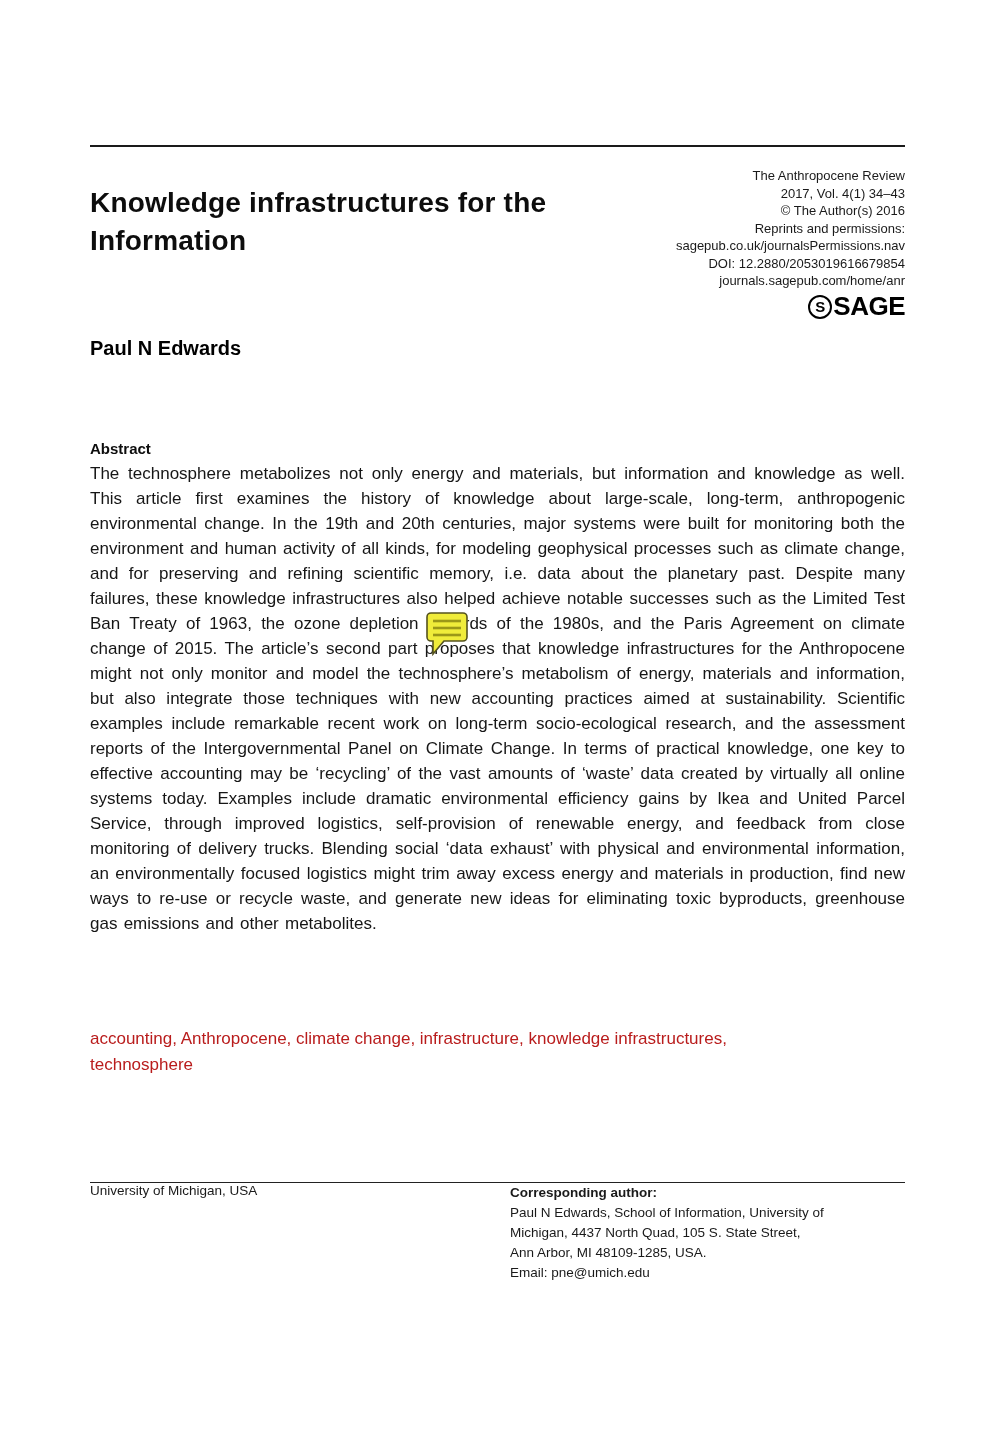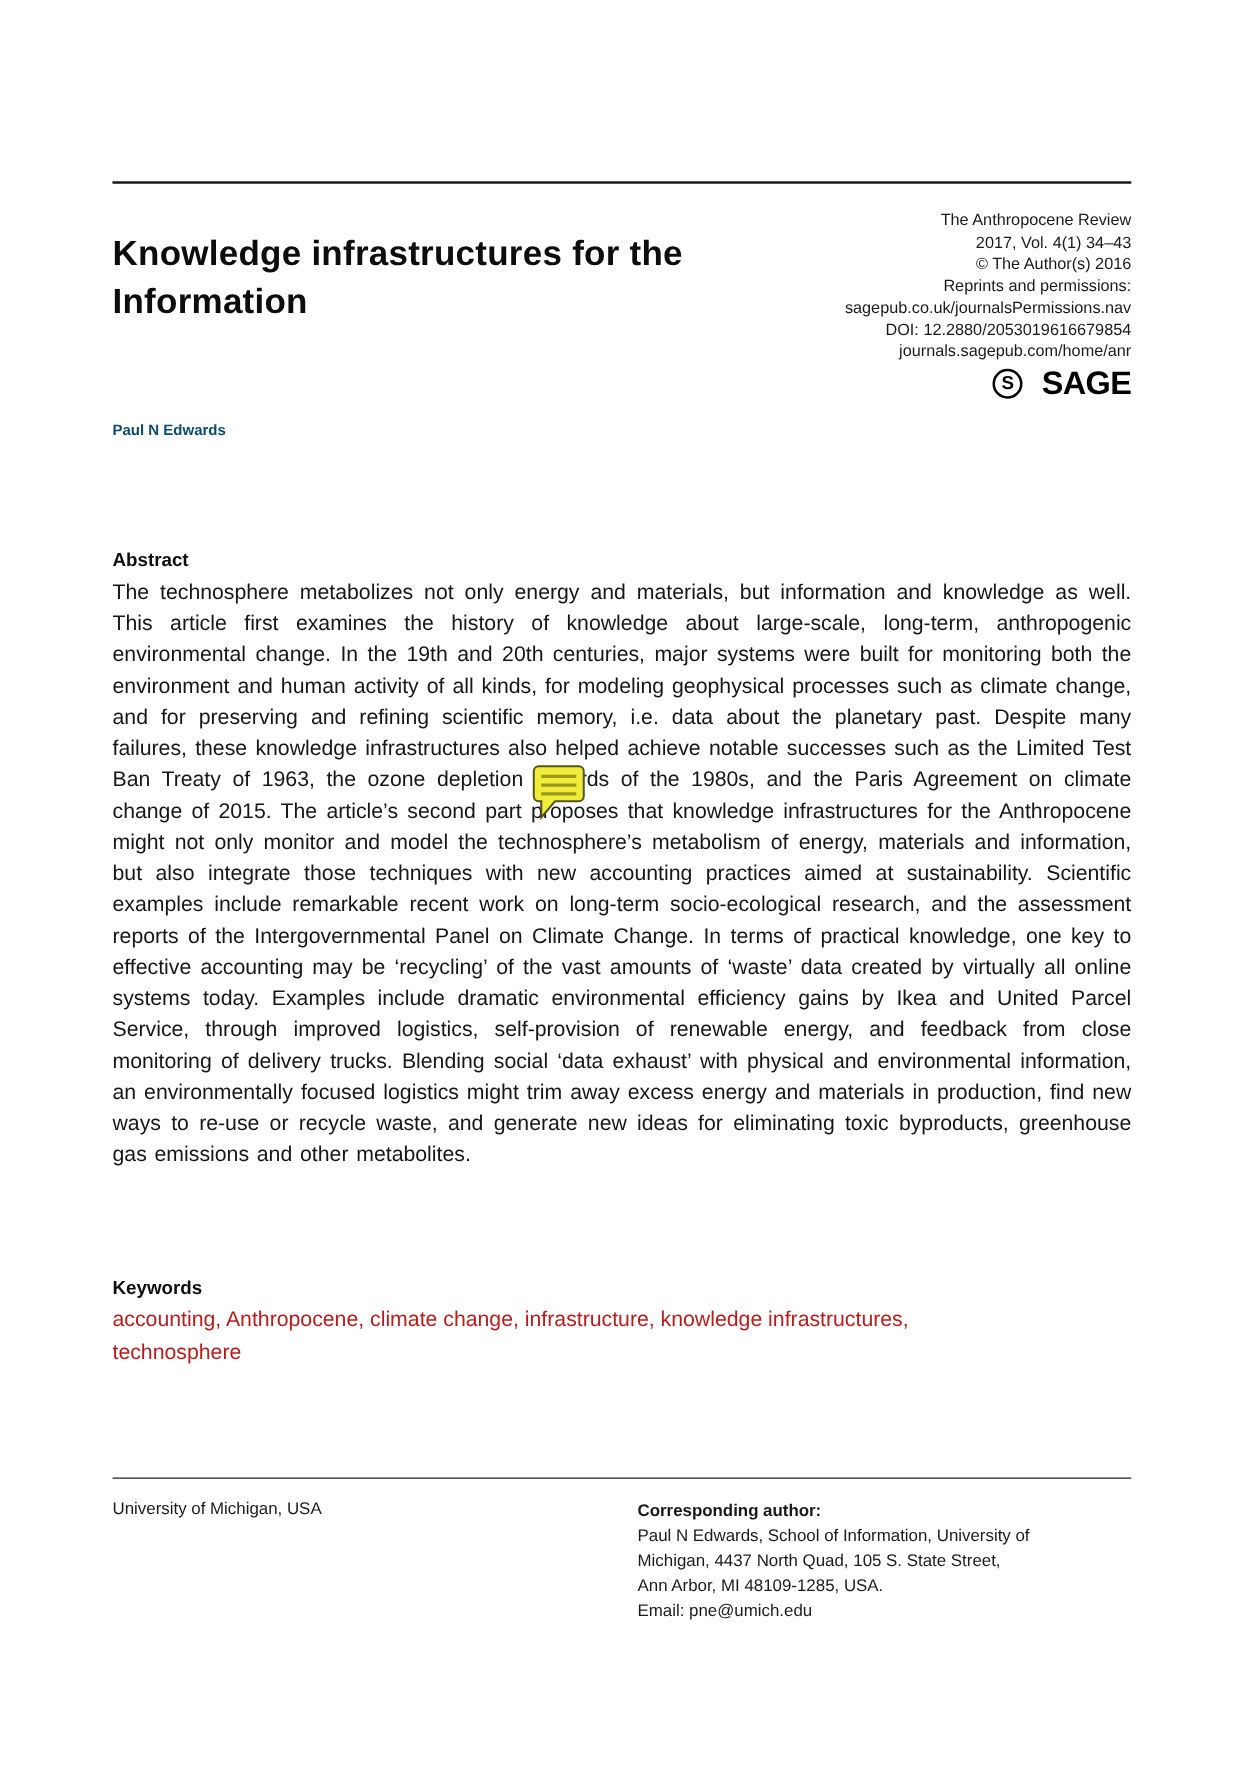--- a/index.html
+++ b/index.html
@@ -63,40 +63,39 @@
     font-weight: bold;
     font-size: 15px;
     color: #000;
     margin-right: 1px;
   }
   .sage-word {
     font-weight: bold;
     font-size: 26px;
     letter-spacing: -0.5px;
     color: #000;
-    margin-left: 14px;
   }
 
   
   .article-title {
     position: absolute;
     left: 90px; top: 184px;
     width: 490px;
     font-size: 28px;
     line-height: 38px;
     font-weight: bold;
     letter-spacing: 0.2px;
     color: #0d0d0d;
   }
   .author-name {
     position: absolute;
     left: 90px; top: 337px;
-    font-size: 12px;
-    font-weight: bold;
-    color: #0c4a6e;
+    font-size: 20px;
+    font-weight: bold;
+    color: #000000;
   }
 
   
   .abstract-section {
     position: absolute;
     left: 90px; top: 440px;
     width: 815px;
   }
   .sec-heading {
     font-size: 15px;
@@ -126,21 +125,21 @@
     color: #b91c1c;
   }
 
   
   .footer {
     position: absolute;
     left: 90px; top: 1182px;
     width: 815px;
   }
   .footer-rule { border-top: 1.5px solid #222; }
-  .footer-cols { display: flex; margin-top: 16px; }
+  .footer-cols { display: flex; }
   .affiliation {
     width: 420px;
     font-size: 13.5px;
     color: #1a1a1a;
   }
   .corresponding {
     width: 350px;
     font-size: 13.5px;
     line-height: 20px;
     color: #1a1a1a;
@@ -187,21 +186,20 @@
   </div>
 
   <svg class="sticky-note" viewBox="0 0 47 48" xmlns="http://www.w3.org/2000/svg">
     <path d="M8 4 H40 a4 4 0 0 1 4 4 V28 a4 4 0 0 1 -4 4 H21 L10 45 V32 H8 a4 4 0 0 1 -4 -4 V8 a4 4 0 0 1 4 -4 Z" fill="#f0ec3a" stroke="#55531f" stroke-width="1.6"></path>
     <line x1="10" y1="12" x2="38" y2="12" stroke="#9b9718" stroke-width="2.6"></line>
     <line x1="10" y1="19" x2="38" y2="19" stroke="#9b9718" stroke-width="2.6"></line>
     <line x1="10" y1="26" x2="38" y2="26" stroke="#9b9718" stroke-width="2.6"></line>
   </svg>
 
   <div class="keywords-section">
-    <div class="sec-heading">Keywords</div>
     <div class="keywords-text">accounting, Anthropocene, climate change, infrastructure, knowledge infrastructures, technosphere</div>
   </div>
 
   <div class="footer">
     <div class="footer-rule"></div>
     <div class="footer-cols">
       <div class="affiliation">University of Michigan, USA</div>
       <div class="corresponding">
         <div class="corr-heading">Corresponding author:</div>
         <div>Paul N Edwards, School of Information, University of</div>

